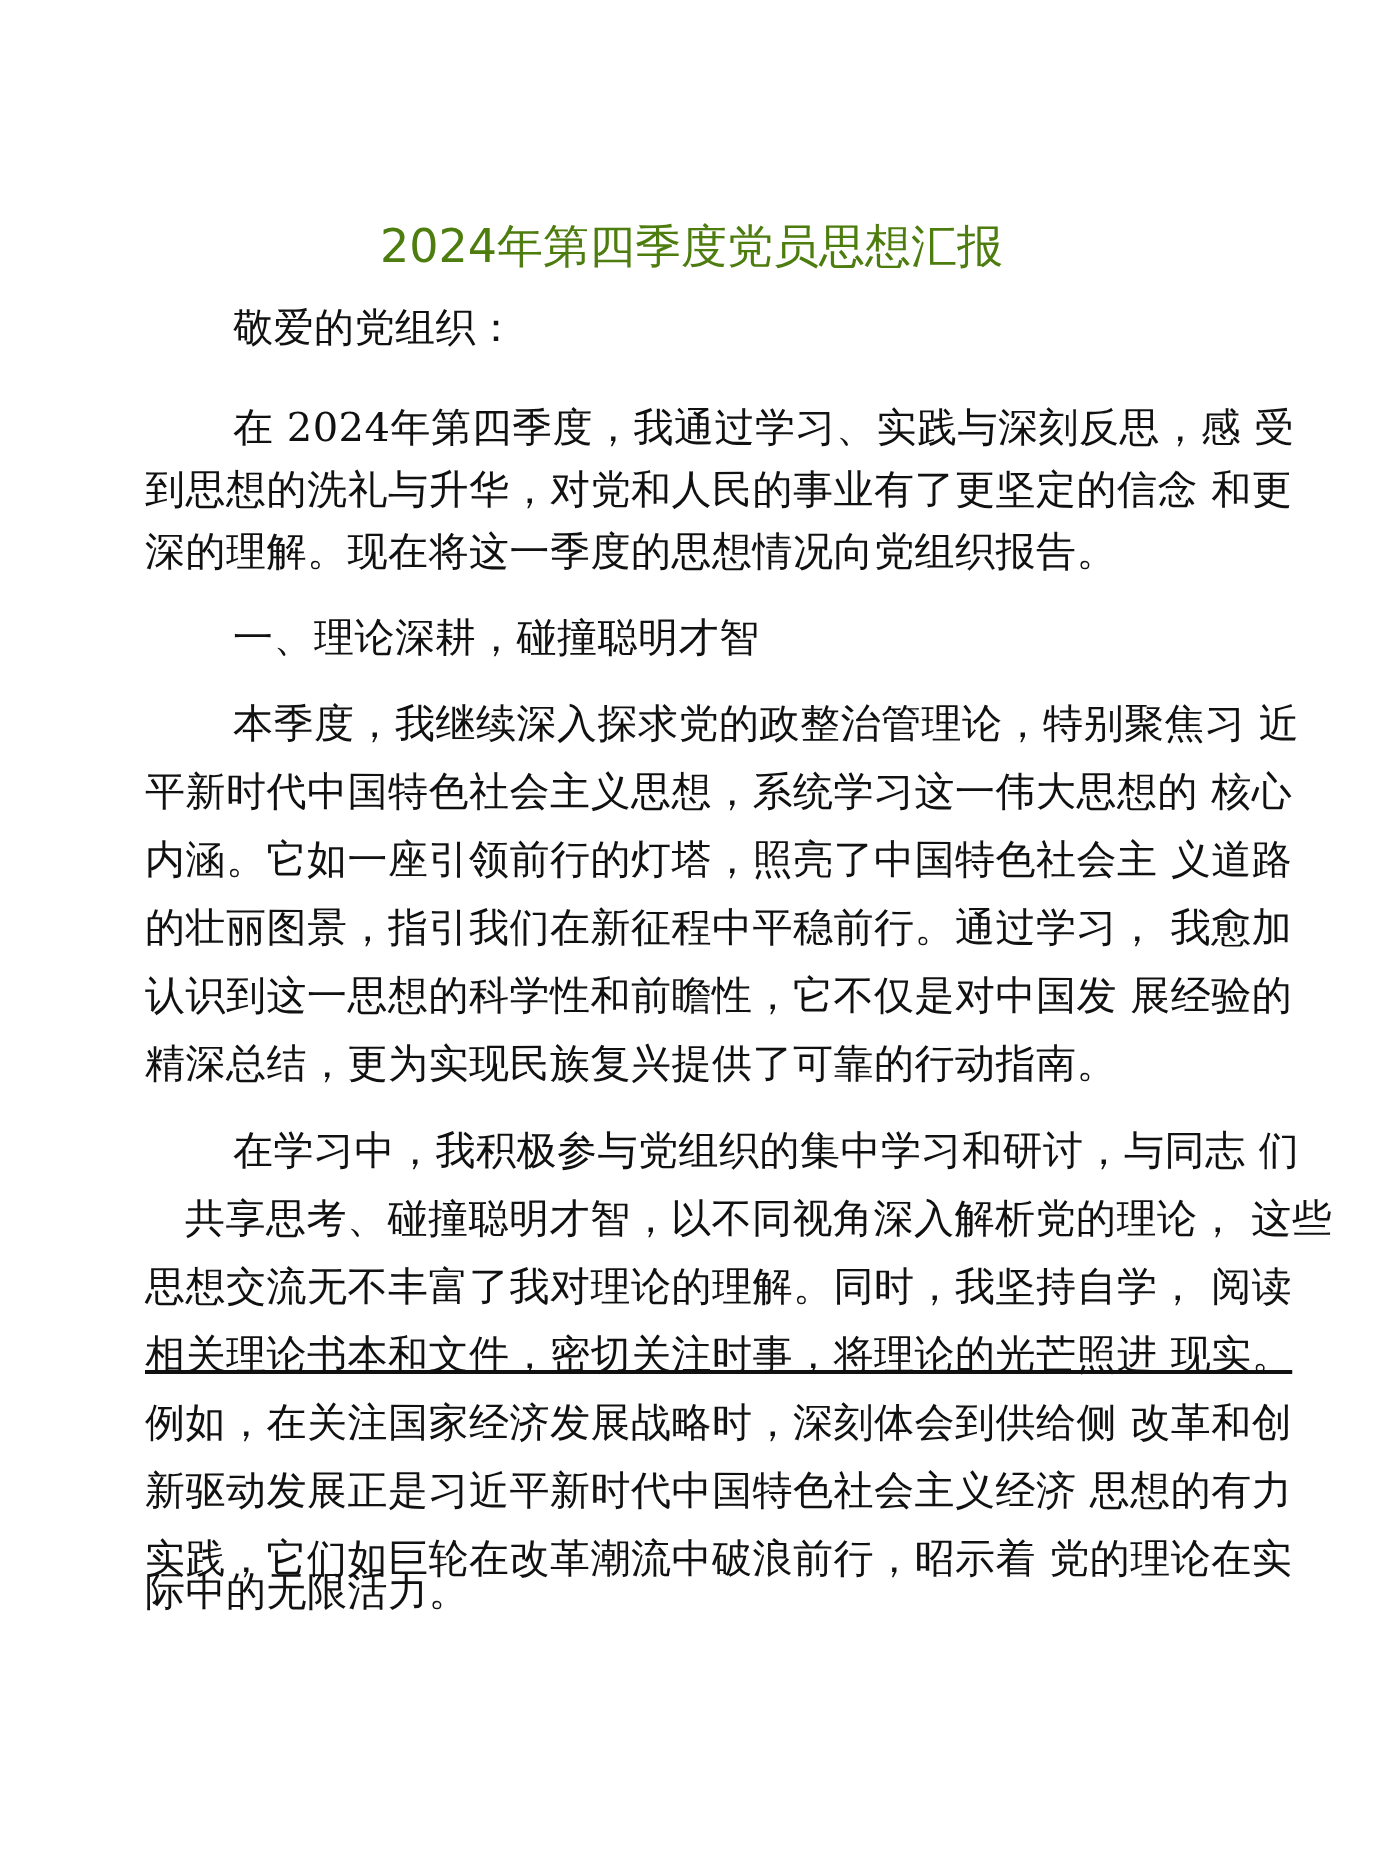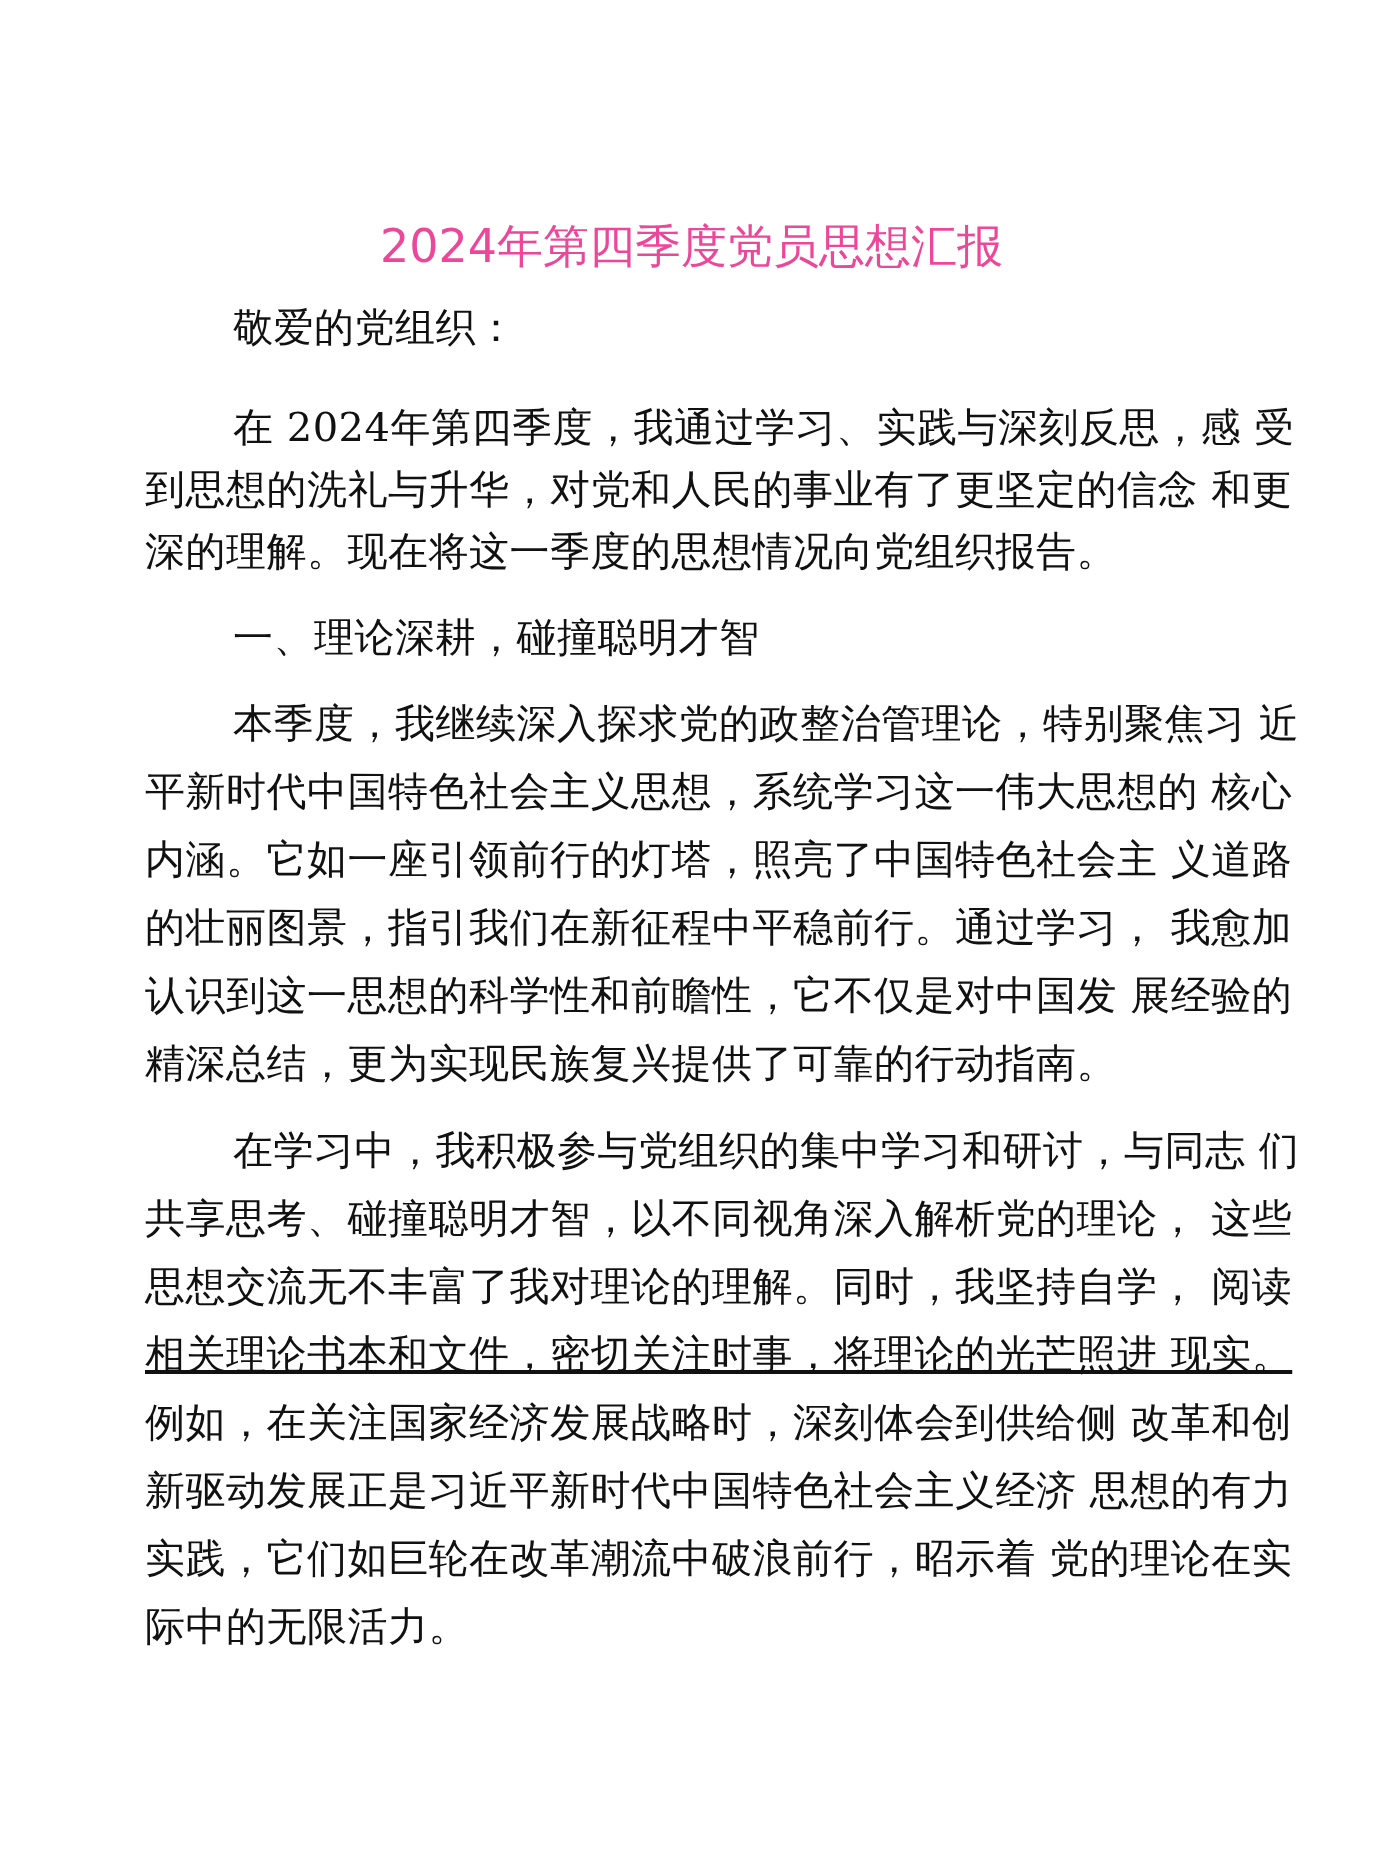--- a/index.html
+++ b/index.html
@@ -24,21 +24,21 @@
     .title {
       position: absolute;
       left: 0;
       top: 216px;
       width: 1383px;
       text-align: center;
       font-family: "DejaVu Sans", "Liberation Sans", sans-serif;
       font-size: 46px;
       line-height: 60px;
       letter-spacing: 0px;
-      color: #ec4899;
+      color: #4d7c0f;
       white-space: nowrap;
     }
     .body-text {
       position: absolute;
       left: 145px;
       top: 280px;
       width: 1110px;
       font-family: "DejaVu Serif", "Liberation Serif", serif;
       font-size: 40px;
       color: #111;
@@ -76,23 +76,23 @@
       <div class="line indent" style="top:418px;">本季度，我继续深入探求党的政整治管理论，特别聚焦习 近</div>
       <div class="line" style="top:486px;">平新时代中国特色社会主义思想，系统学习这一伟大思想的 核心</div>
       <div class="line" style="top:554px;">内涵。它如一座引领前行的灯塔，照亮了中国特色社会主 义道路</div>
       <div class="line" style="top:622px;">的壮丽图景，指引我们在新征程中平稳前行。通过学习， 我愈加</div>
       <div class="line" style="top:690px;">认识到这一思想的科学性和前瞻性，它不仅是对中国发 展经验的</div>
       <div class="line" style="top:758px;">精深总结，更为实现民族复兴提供了可靠的行动指南。</div>
     </div>
 
     <div>
       <div class="line indent" style="top:845px;">在学习中，我积极参与党组织的集中学习和研讨，与同志 们</div>
-      <div class="line" style="top:913px;">共享思考、碰撞聪明才智，以不同视角深入解析党的理论，  这些</div>
+      <div class="line" style="top:913px;margin-left:40px;">共享思考、碰撞聪明才智，以不同视角深入解析党的理论，  这些</div>
       <div class="line" style="top:981px;">思想交流无不丰富了我对理论的理解。同时，我坚持自学， 阅读</div>
       <div class="line" style="top:1049px;text-decoration:underline;">相关理论书本和文件，密切关注时事，将理论的光芒照进  现实。</div>
       <div class="line" style="top:1117px;">例如，在关注国家经济发展战略时，深刻体会到供给侧 改革和创</div>
       <div class="line" style="top:1185px;">新驱动发展正是习近平新时代中国特色社会主义经济 思想的有力</div>
       <div class="line" style="top:1253px;">实践，它们如巨轮在改革潮流中破浪前行，昭示着 党的理论在实</div>
-      <div class="line" style="top:1321px;">际中的无限活力。</div>
+      <div class="line" style="top:1286px;">际中的无限活力。</div>
     </div>
 
   </div>
 </div>
 
 </body></html>

